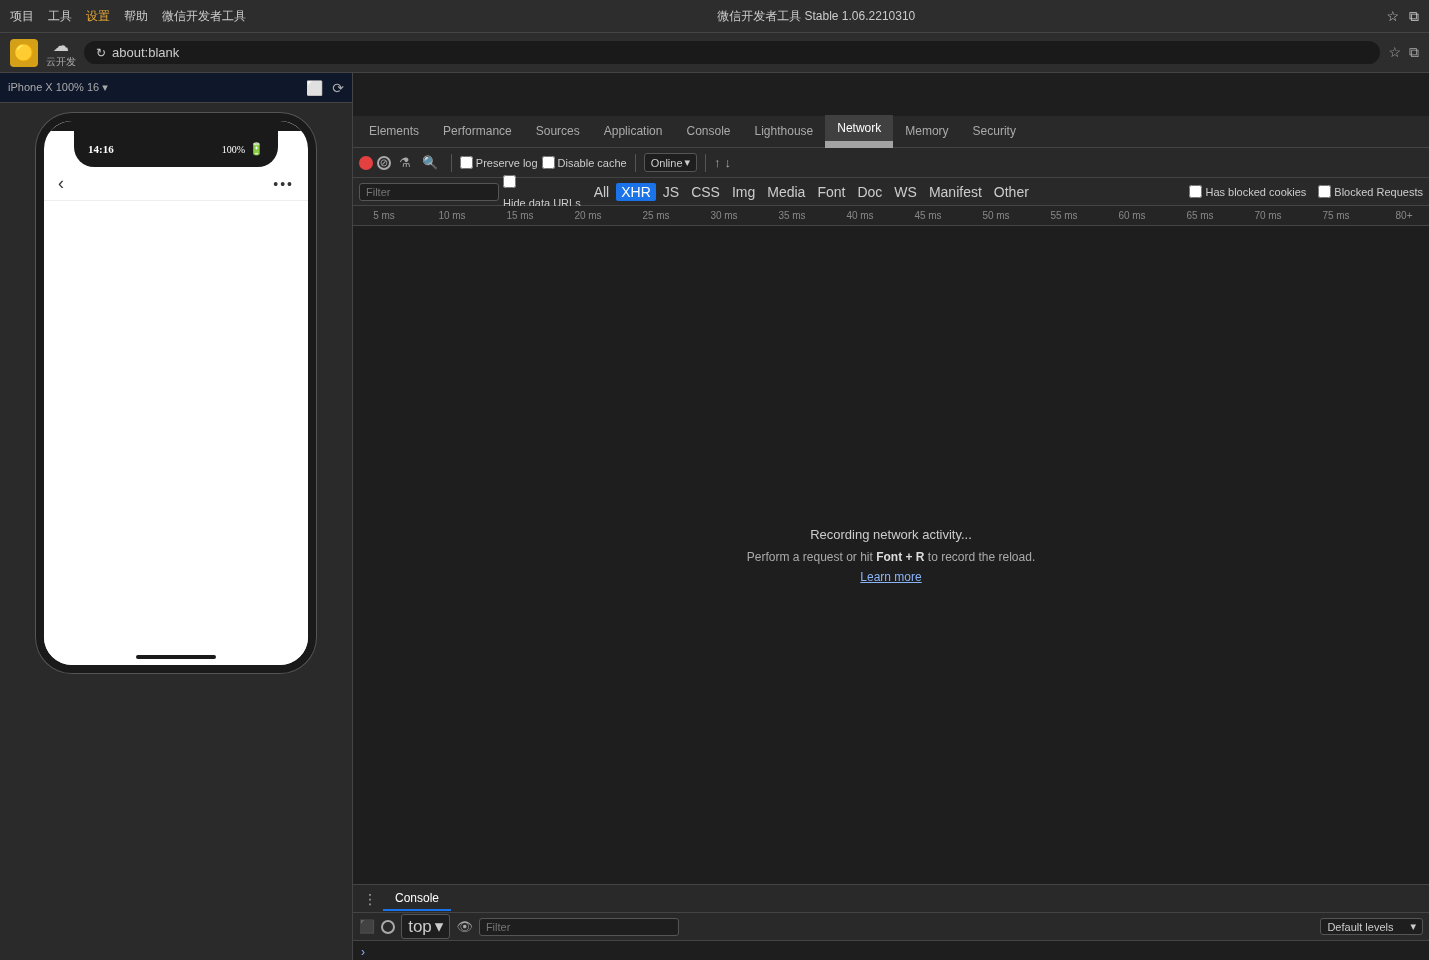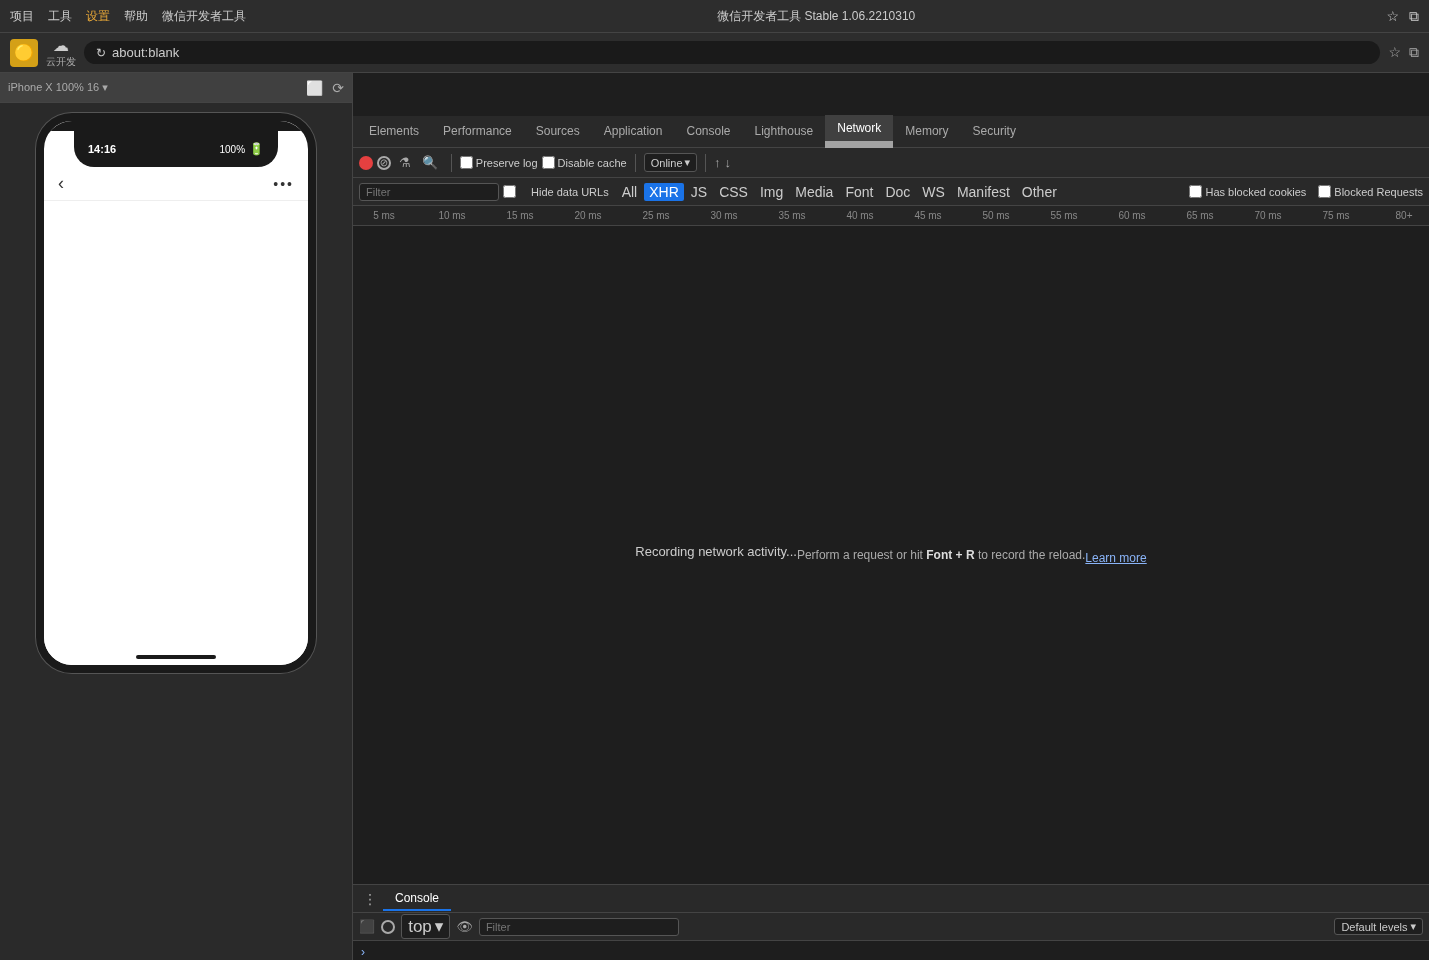--- a/index.html
+++ b/index.html
@@ -104,21 +104,21 @@
       border-right: 1px solid #444;
       display: flex;
       flex-direction: column;
     }
     .phone-top-bar {
       height: 30px;
       display: flex;
       align-items: center;
       padding: 0 8px;
       gap: 24px;
-      background: #404040;
+      background: #0f172a;
       border-bottom: 1px solid #444;
     }
     .phone-top-bar span { font-size: 11px; color: #aaa; }
     .phone-top-bar-icons { margin-left: auto; display: flex; gap: 8px; }
     .phone-top-bar-icons span { color: #aaa; font-size: 14px; cursor: pointer; }
     .phone-frame-area {
       flex: 1;
       display: flex;
       align-items: flex-start;
       justify-content: center;
@@ -137,20 +137,21 @@
     }
     .phone-notch-area {
       background: #1a1a1a;
       height: 36px;
       display: flex;
       align-items: center;
       justify-content: space-between;
       padding: 0 14px;
       border-radius: 0 0 20px 20px;
       margin: 0 30px;
+      font-family: Liberation Serif, serif;
     }
     .phone-status-left { font-size: 11px; color: #fff; font-weight: 600; }
     .phone-status-right { display: flex; align-items: center; gap: 4px; font-size: 10px; color: #fff; }
     .battery-icon { font-size: 12px; }
     .phone-nav-bar {
       display: flex;
       align-items: center;
       justify-content: space-between;
       padding: 6px 14px;
       border-bottom: 1px solid #eee;
@@ -269,21 +270,21 @@
       color: #ccc; font-size: 11px; width: 100%;
     }
     .filter-tag {
       padding: 1px 5px; font-size: 14px; color: #ccc; cursor: pointer;
       border-radius: 2px;
     }
     .filter-tag.active {
       background: #1a73e8; color: #fff;
     }
     .hide-data-label {
-      display: flex; align-items: center; gap: 15px; font-size: 11px; color: #ccc;
+      display: flex; align-items: flex-start; gap: 9px; font-size: 11px; color: #ccc; flex-direction: column;
     }
     .filter-tags-right { display: flex; align-items: center; gap: 2px; margin-left: 4px; }
     .has-blocked-label { display: flex; align-items: center; gap: 3px; font-size: 11px; color: #ccc; margin-left: auto; }
 
     
     .timeline-ruler {
       background: #252525;
       height: 20px;
       display: flex;
       align-items: center;
@@ -296,20 +297,21 @@
       font-size: 10px;
       color: #888;
       min-width: 50px;
       text-align: center;
     }
 
     
     .network-content {
       flex: 1;
       display: flex;
+      flex-direction: column;
       align-items: center;
       justify-content: center;
       background: #1e1e1e;
       color: #ccc;
     }
     .recording-text { font-size: 13px; margin-bottom: 8px; color: #ccc; }
     .recording-sub { font-size: 12px; color: #aaa; }
     .recording-sub strong { font-weight: 600; color: #ddd; }
     .learn-more { color: #8ab4f8; font-size: 12px; cursor: pointer; text-decoration: underline; margin-top: 6px; display: block; text-align: center; }
 
@@ -349,21 +351,21 @@
       background: #1e1e1e; border: 1px solid #555; border-radius: 3px;
       padding: 1px 6px; font-size: 17px; color: #ccc; cursor: pointer;
     }
     .console-eye-btn { color: #aaa; font-size: 13px; cursor: pointer; }
     .console-filter-input {
       background: #1e1e1e; border: 1px solid #555; border-radius: 3px;
       padding: 2px 6px; color: #ccc; font-size: 11px;
       outline: none; width: 200px;
     }
     .default-levels {
-      display: flex; align-items: center; gap: 3px;
+      display: flex; align-items: center; gap: 17px;
       background: #1e1e1e; border: 1px solid #555; border-radius: 3px;
       padding: 1px 6px; font-size: 11px; color: #ccc; cursor: pointer; margin-left: auto;
     }
 
     .console-content {
       flex: 1;
       background: #1e1e1e;
       padding: 4px 8px;
     }
     .console-prompt {

